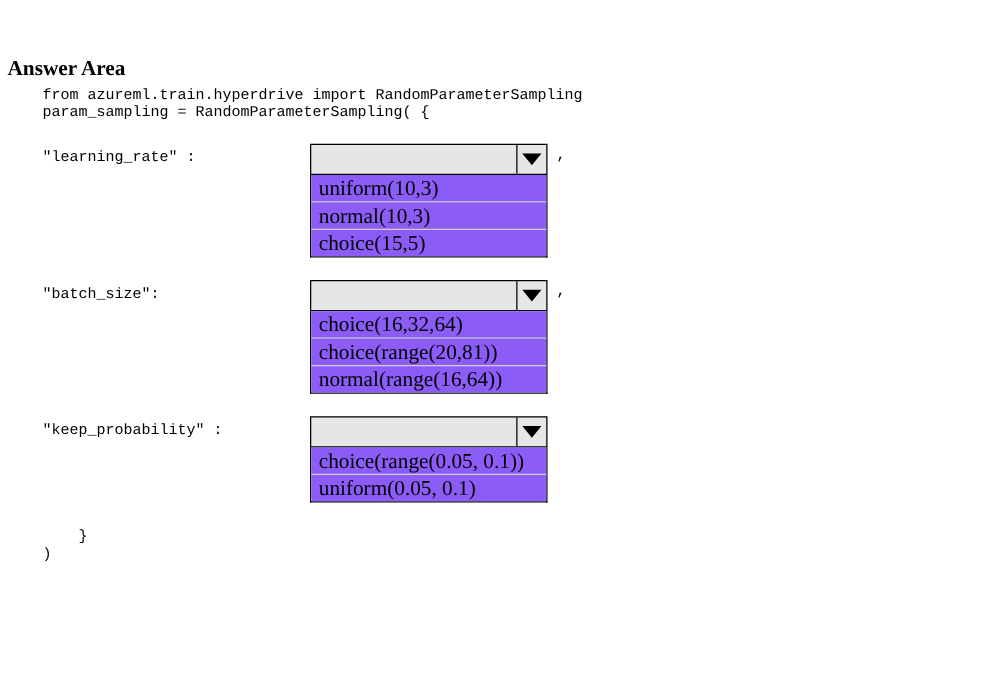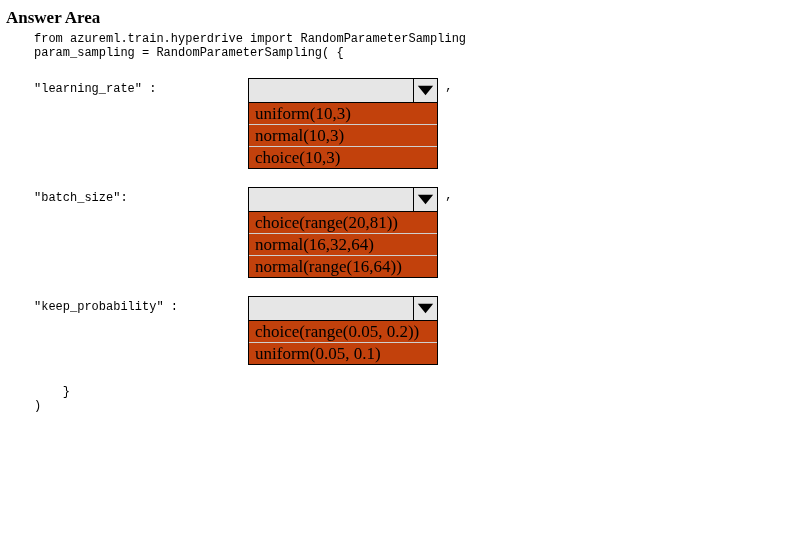--- a/index.html
+++ b/index.html
@@ -9,20 +9,21 @@
       font-size: 16px;
       color: #000;
       background: #fff;
       width: 798px;
       box-sizing: border-box;
     }
     .title {
       font-weight: bold;
       font-size: 17px;
       margin-bottom: 4px;
+      margin-top: 37px;
     }
     .mono {
       font-family: "Courier New", Courier, monospace;
       font-size: 12px;
       white-space: pre;
     }
     .code-indent {
       margin-left: 28px;
     }
     .param-row {
@@ -65,21 +66,21 @@
       width: 190px;
       box-sizing: border-box;
     }
     .option-item {
       font-family: "Times New Roman", Times, serif;
       font-size: 17px;
       padding: 0 6px;
       border-bottom: 1px solid #cfcfcf;
       height: 21px;
       line-height: 21px;
-      background: #c2410c;
+      background: #8b5cf6;
     }
     .option-item:last-child {
       border-bottom: none;
     }
     .closing {
       margin-top: 20px;
     }
   </style>
 </head>
 <body>
@@ -96,56 +97,56 @@
       <div class="dropdown-box">
         <svg width="23" height="23" viewBox="0 0 24 24">
             <polygon points="4,7 20,7 12,17" fill="#000"></polygon>
           </svg>
       </div>
       <div class="mono trailing"> ,</div>
     </div>
     <div class="option-list">
       <div class="option-item">uniform(10,3)</div>
       <div class="option-item">normal(10,3)</div>
-      <div class="option-item">choice(10,3)</div>
+      <div class="option-item">choice(15,5)</div>
     </div>
   </div>
 </div>
 
 <div class="param-row">
   <div class="mono param-label">"batch_size":</div>
   <div class="dropdown-area">
     <div class="dropdown-box-row">
       <div class="dropdown-box">
         <svg width="23" height="23" viewBox="0 0 24 24">
             <polygon points="4,7 20,7 12,17" fill="#000"></polygon>
           </svg>
       </div>
       <div class="mono trailing"> ,</div>
     </div>
     <div class="option-list">
+      <div class="option-item">choice(16,32,64)</div>
       <div class="option-item">choice(range(20,81))</div>
-      <div class="option-item">normal(16,32,64)</div>
       <div class="option-item">normal(range(16,64))</div>
     </div>
   </div>
 </div>
 
 <div class="param-row">
   <div class="mono param-label">"keep_probability" :</div>
   <div class="dropdown-area">
     <div class="dropdown-box-row">
       <div class="dropdown-box">
         <svg width="23" height="23" viewBox="0 0 24 24">
             <polygon points="4,7 20,7 12,17" fill="#000"></polygon>
           </svg>
       </div>
       <div class="mono trailing"></div>
     </div>
     <div class="option-list">
-      <div class="option-item">choice(range(0.05, 0.2))</div>
+      <div class="option-item">choice(range(0.05, 0.1))</div>
       <div class="option-item">uniform(0.05, 0.1)</div>
     </div>
   </div>
 </div>
 
 <div class="mono code-indent closing">    }</div>
 <div class="mono code-indent">)</div>
 
 </body></html>

